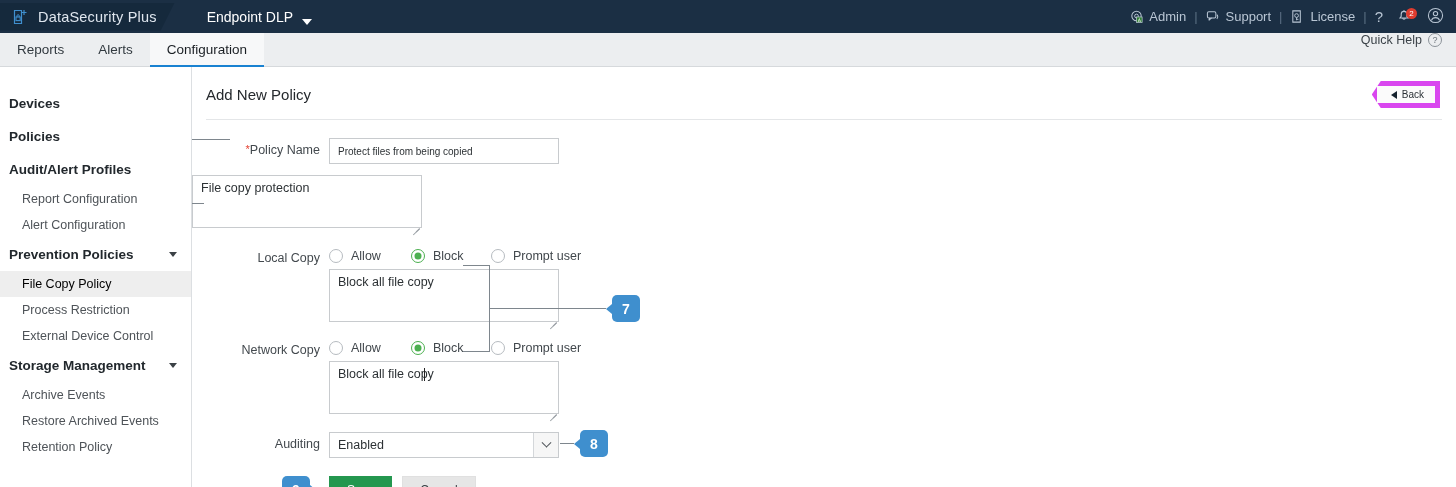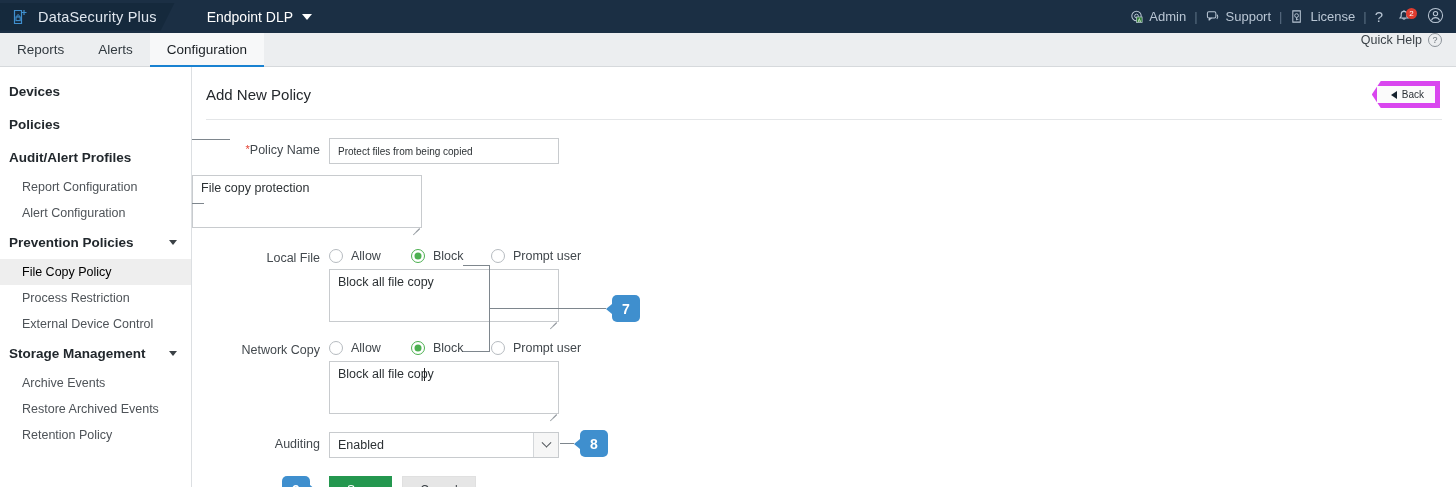--- a/index.html
+++ b/index.html
@@ -30,21 +30,21 @@
     min-width: 172px;
   }
   .brand-icon { width: 18px; height: 18px; position: relative; margin-right: 8px; flex: none; }
   .brand-name {
     color: #dfe6ee;
     font-size: 14.5px;
     letter-spacing: .2px;
     white-space: nowrap;
   }
   .module-select {
-    display: flex; align-items: center; gap: 9px;
+    display: flex; align-items: flex-end; gap: 9px;
     margin-left: 16px; cursor: pointer; padding-left: 16px;
   }
   .module-name { color: #ffffff; font-size: 14px; white-space: nowrap; }
   .caret-down {
     width: 0; height: 0;
     border-left: 5px solid transparent;
     border-right: 5px solid transparent;
     border-top: 6px solid #ffffff;
   }
   .topbar-right {
@@ -104,21 +104,21 @@
   }
 
   
   .body-wrap { display: flex; height: calc(487px - 67px); }
 
   
   .sidebar {
     width: 192px; flex: none;
     background: #ffffff;
     border-right: 1px solid #dcdfe2;
-    padding-top: 8px;
+    padding-top: 20px;
     overflow: hidden;
   }
   .sb-group {
     font-size: 13.5px; font-weight: bold; color: #22282d;
     padding: 9px 14px 9px 9px;
     display: flex; align-items: center; justify-content: space-between;
     cursor: pointer;
   }
   .sb-child {
     font-size: 12.5px; color: #4e5358;
@@ -446,21 +446,21 @@
         <div class="fctl ta-wrap">
           <textarea class="txt-area" style="">File copy protection</textarea>
           <span class="ta-grip">
               <i></i>
               <i></i>
             </span>
         </div>
       </div>
 
       <div class="frow" style="margin-bottom:4px;">
-        <div class="flabel">Local File</div>
+        <div class="flabel">Local Copy</div>
         <div class="fctl">
           <div class="radio-row">
             <div class="radio-opt" style="width:82px;">
               <span class="radio"></span>
               <span class="radio-lbl">Allow</span>
             </div>
             <div class="radio-opt" style="width:80px;">
               <span class="radio on"></span>
               <span class="radio-lbl">Block</span>
             </div>

